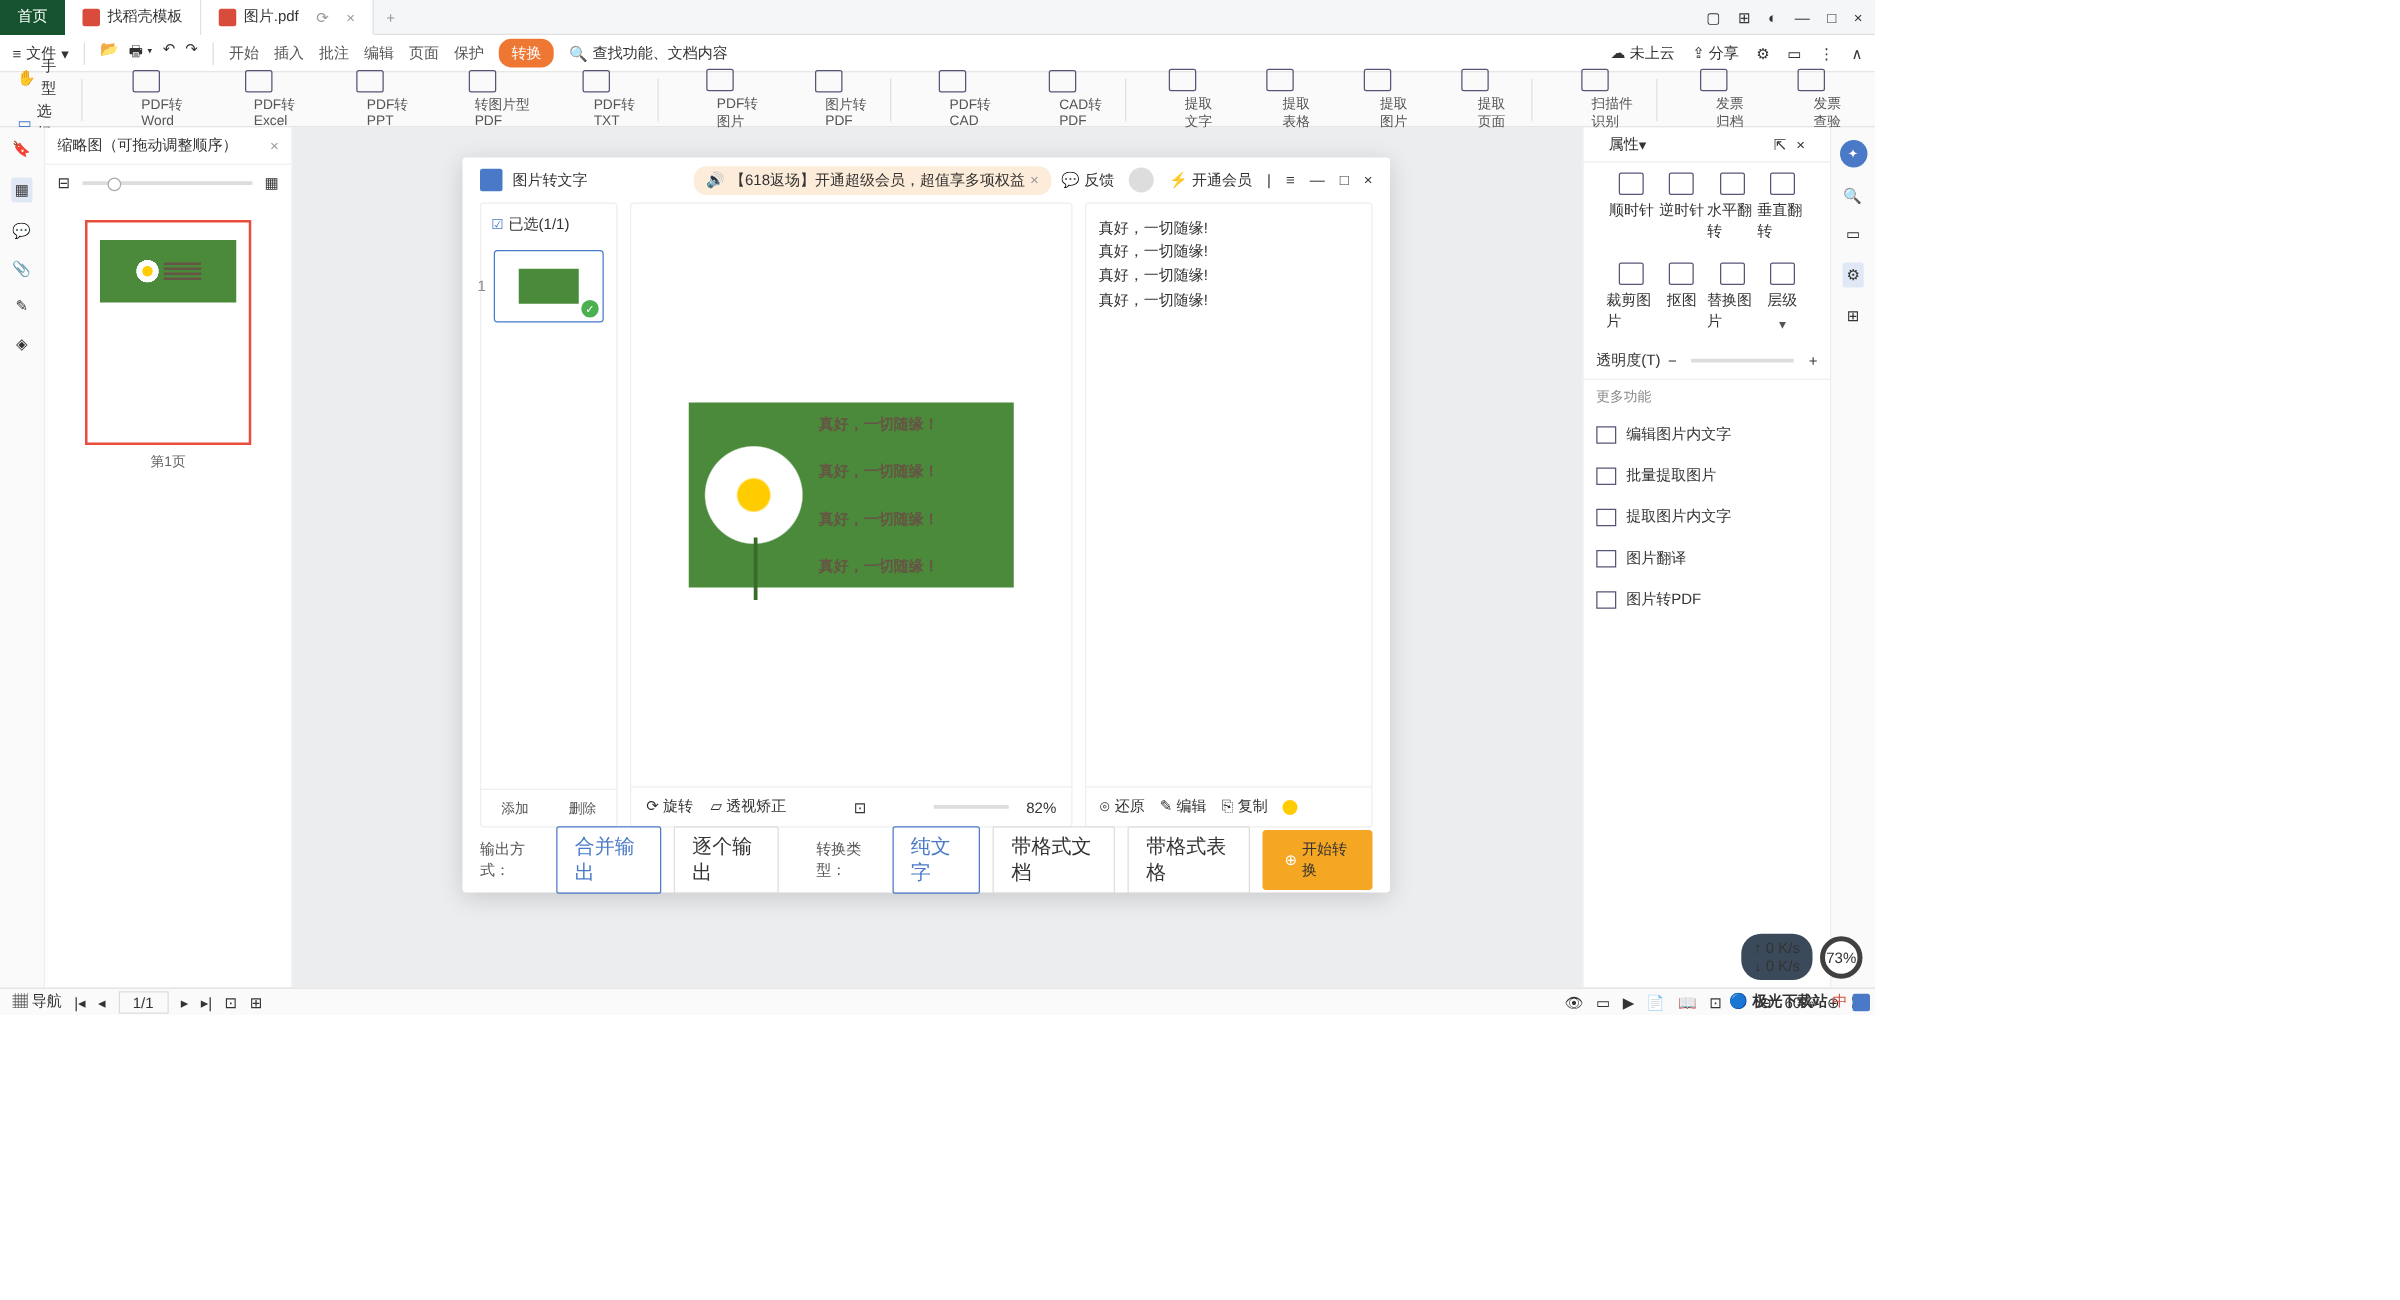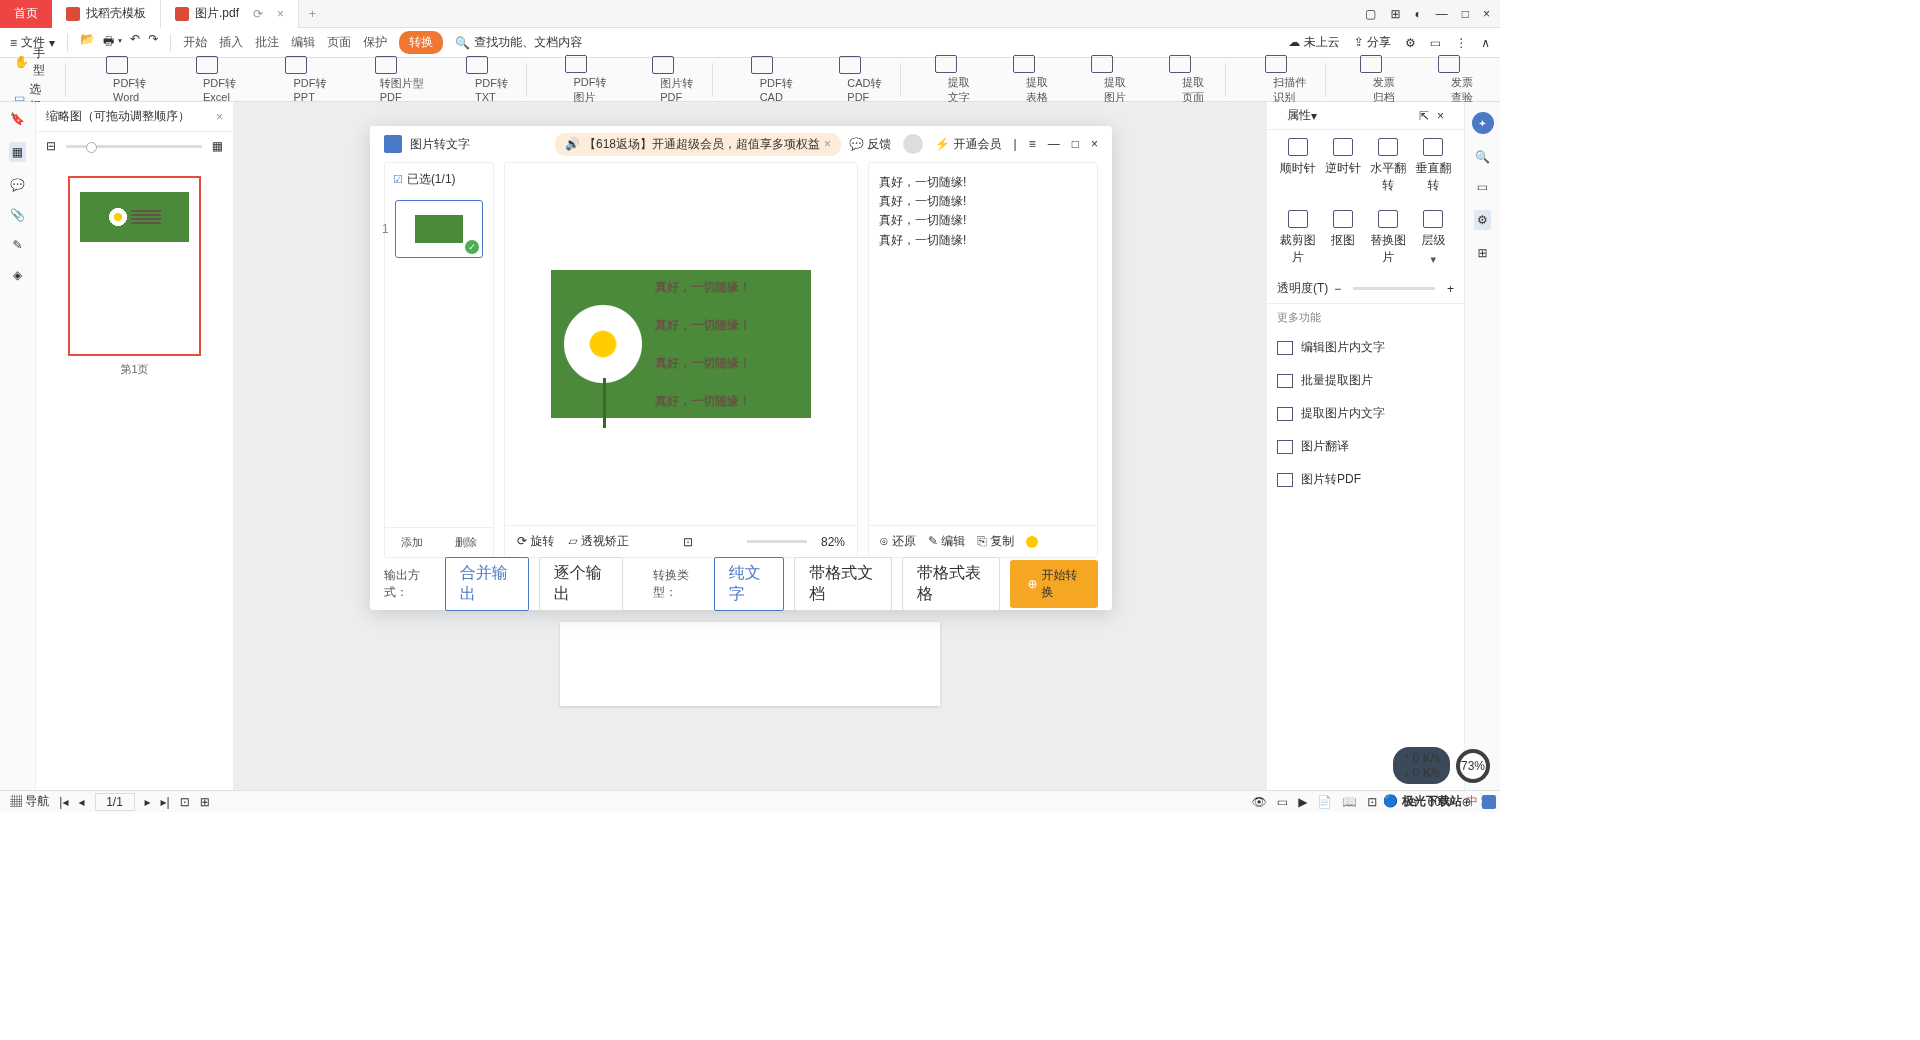--- a/index.html
+++ b/index.html
@@ -1,19 +1,19 @@
 <!DOCTYPE html>
 <html><head>
 <meta charset="utf-8">
 <style>
 *{margin:0;padding:0;box-sizing:border-box;font-family:"Microsoft YaHei",Arial,sans-serif;font-size:12px;color:#333;}
 body{background:#fff;width:1500px;height:812px;position:relative;overflow:hidden;}
 .title-bar{height:28px;background:#f5f6f7;display:flex;align-items:center;border-bottom:1px solid #e0e0e0;}
 .tab{height:28px;padding:0 14px;display:flex;align-items:center;gap:6px;cursor:pointer;}
-.tab.home{background:#ef4444;color:#fff;text-align:right;}
+.tab.home{background:#14532d;color:#fff;text-align:right;}
 .tab.file{background:#fff;border-right:1px solid #e0e0e0;}
 .tab-icon{width:14px;height:14px;background:#d94b3a;border-radius:2px;}
 .tab-close{color:#999;margin-left:8px;}
 .tab-new{padding:0 10px;color:#999;}
 .win-ctrl{margin-left:auto;display:flex;gap:14px;padding-right:10px;color:#888;}
 .menu-bar{height:30px;display:flex;align-items:center;padding:0 10px;gap:12px;border-bottom:1px solid #e0e0e0;}
 .menu-file{display:flex;align-items:center;gap:4px;}
 .menu-sep{width:1px;height:18px;background:#ddd;}
 .menu-icongrp{display:flex;gap:8px;color:#666;}
 .menu-item{color:#555;cursor:pointer;}
@@ -42,32 +42,32 @@
 .tlines{display:flex;flex-direction:column;gap:2px;}
 .tlines div{width:30px;height:2px;background:#654;}
 .thumb-lbl{text-align:center;font-size:11px;color:#666;margin-top:6px;}
 .canvas{flex:1;background:#ecedef;position:relative;}
 .page-bg{position:absolute;left:50%;top:520px;transform:translateX(-50%);width:380px;height:84px;background:#fff;box-shadow:0 1px 3px rgba(0,0,0,.15);}
 .right-rail{width:36px;background:#fafafa;border-left:1px solid #eee;display:flex;flex-direction:column;align-items:center;padding-top:10px;gap:16px;color:#888;}
 .right-rail .badge{width:22px;height:22px;background:#4a7ac7;border-radius:50%;color:#fff;display:flex;align-items:center;justify-content:center;font-size:10px;}
 .prop-panel{width:198px;border-left:1px solid #eee;background:#fff;}
 .prop-hdr{height:28px;display:flex;align-items:center;padding:0 20px;border-bottom:1px solid #eee;}
 .prop-hdr .r{margin-left:auto;display:flex;gap:8px;color:#999;}
-.prop-row{display:flex;padding:8px 8px;text-align:center;}
+.prop-row{display:flex;padding:8px 18px;}
 .prop-cell{flex:1;display:flex;flex-direction:column;align-items:center;gap:4px;font-size:11px;color:#555;}
 .prop-cell .ic{width:20px;height:18px;border:1.5px solid #557;border-radius:2px;}
 .prop-op{display:flex;align-items:center;padding:6px 10px;font-size:11px;color:#555;gap:6px;}
 .prop-op .sld{flex:1;height:3px;background:#ddd;margin:0 6px;}
 .prop-sec{padding:6px 10px;font-size:11px;color:#888;border-top:1px solid #eee;}
 .prop-item{padding:8px 10px;display:flex;align-items:center;gap:8px;font-size:12px;color:#444;cursor:pointer;}
 .prop-item .ic{width:16px;height:14px;border:1.5px solid #557;}
 .status{position:absolute;bottom:0;left:0;right:0;height:22px;border-top:1px solid #e0e0e0;display:flex;align-items:center;padding:0 10px;gap:10px;font-size:11px;color:#666;background:#fafafa;}
 .status .r{margin-left:auto;display:flex;gap:10px;align-items:center;}
 .pgnum{width:40px;text-align:center;border:1px solid #ddd;padding:1px 4px;}
-.dialog{position:absolute;left:370px;top:126px;width:742px;height:484px;background:#fff;box-shadow:0 4px 20px rgba(0,0,0,.15);border-radius:3px;display:flex;flex-direction:column;}
+.dialog{position:absolute;left:370px;top:126px;width:742px;height:588px;background:#fff;box-shadow:0 4px 20px rgba(0,0,0,.15);border-radius:3px;display:flex;flex-direction:column;}
 .dlg-hdr{height:36px;display:flex;align-items:center;padding:0 14px;gap:8px;}
 .dlg-hdr .ico{width:18px;height:18px;background:#4a7ac7;border-radius:2px;}
 .dlg-promo{background:#fdecd9;color:#d67b2a;padding:3px 10px;border-radius:10px;font-size:11px;display:flex;align-items:center;gap:4px;}
 .dlg-promo .x{color:#999;}
 .dlg-rctrl{margin-left:auto;display:flex;gap:12px;color:#888;align-items:center;}
 .dlg-vip{color:#d67b2a;}
 .dlg-avatar{width:20px;height:20px;background:#ddd;border-radius:50%;}
 .dlg-body{flex:1;display:flex;padding:0 14px;gap:10px;}
 .dlg-left{width:110px;border:1px solid #eee;border-radius:3px;display:flex;flex-direction:column;}
 .dlg-sel{padding:8px;font-size:11px;color:#4a7ac7;display:flex;align-items:center;gap:4px;}

